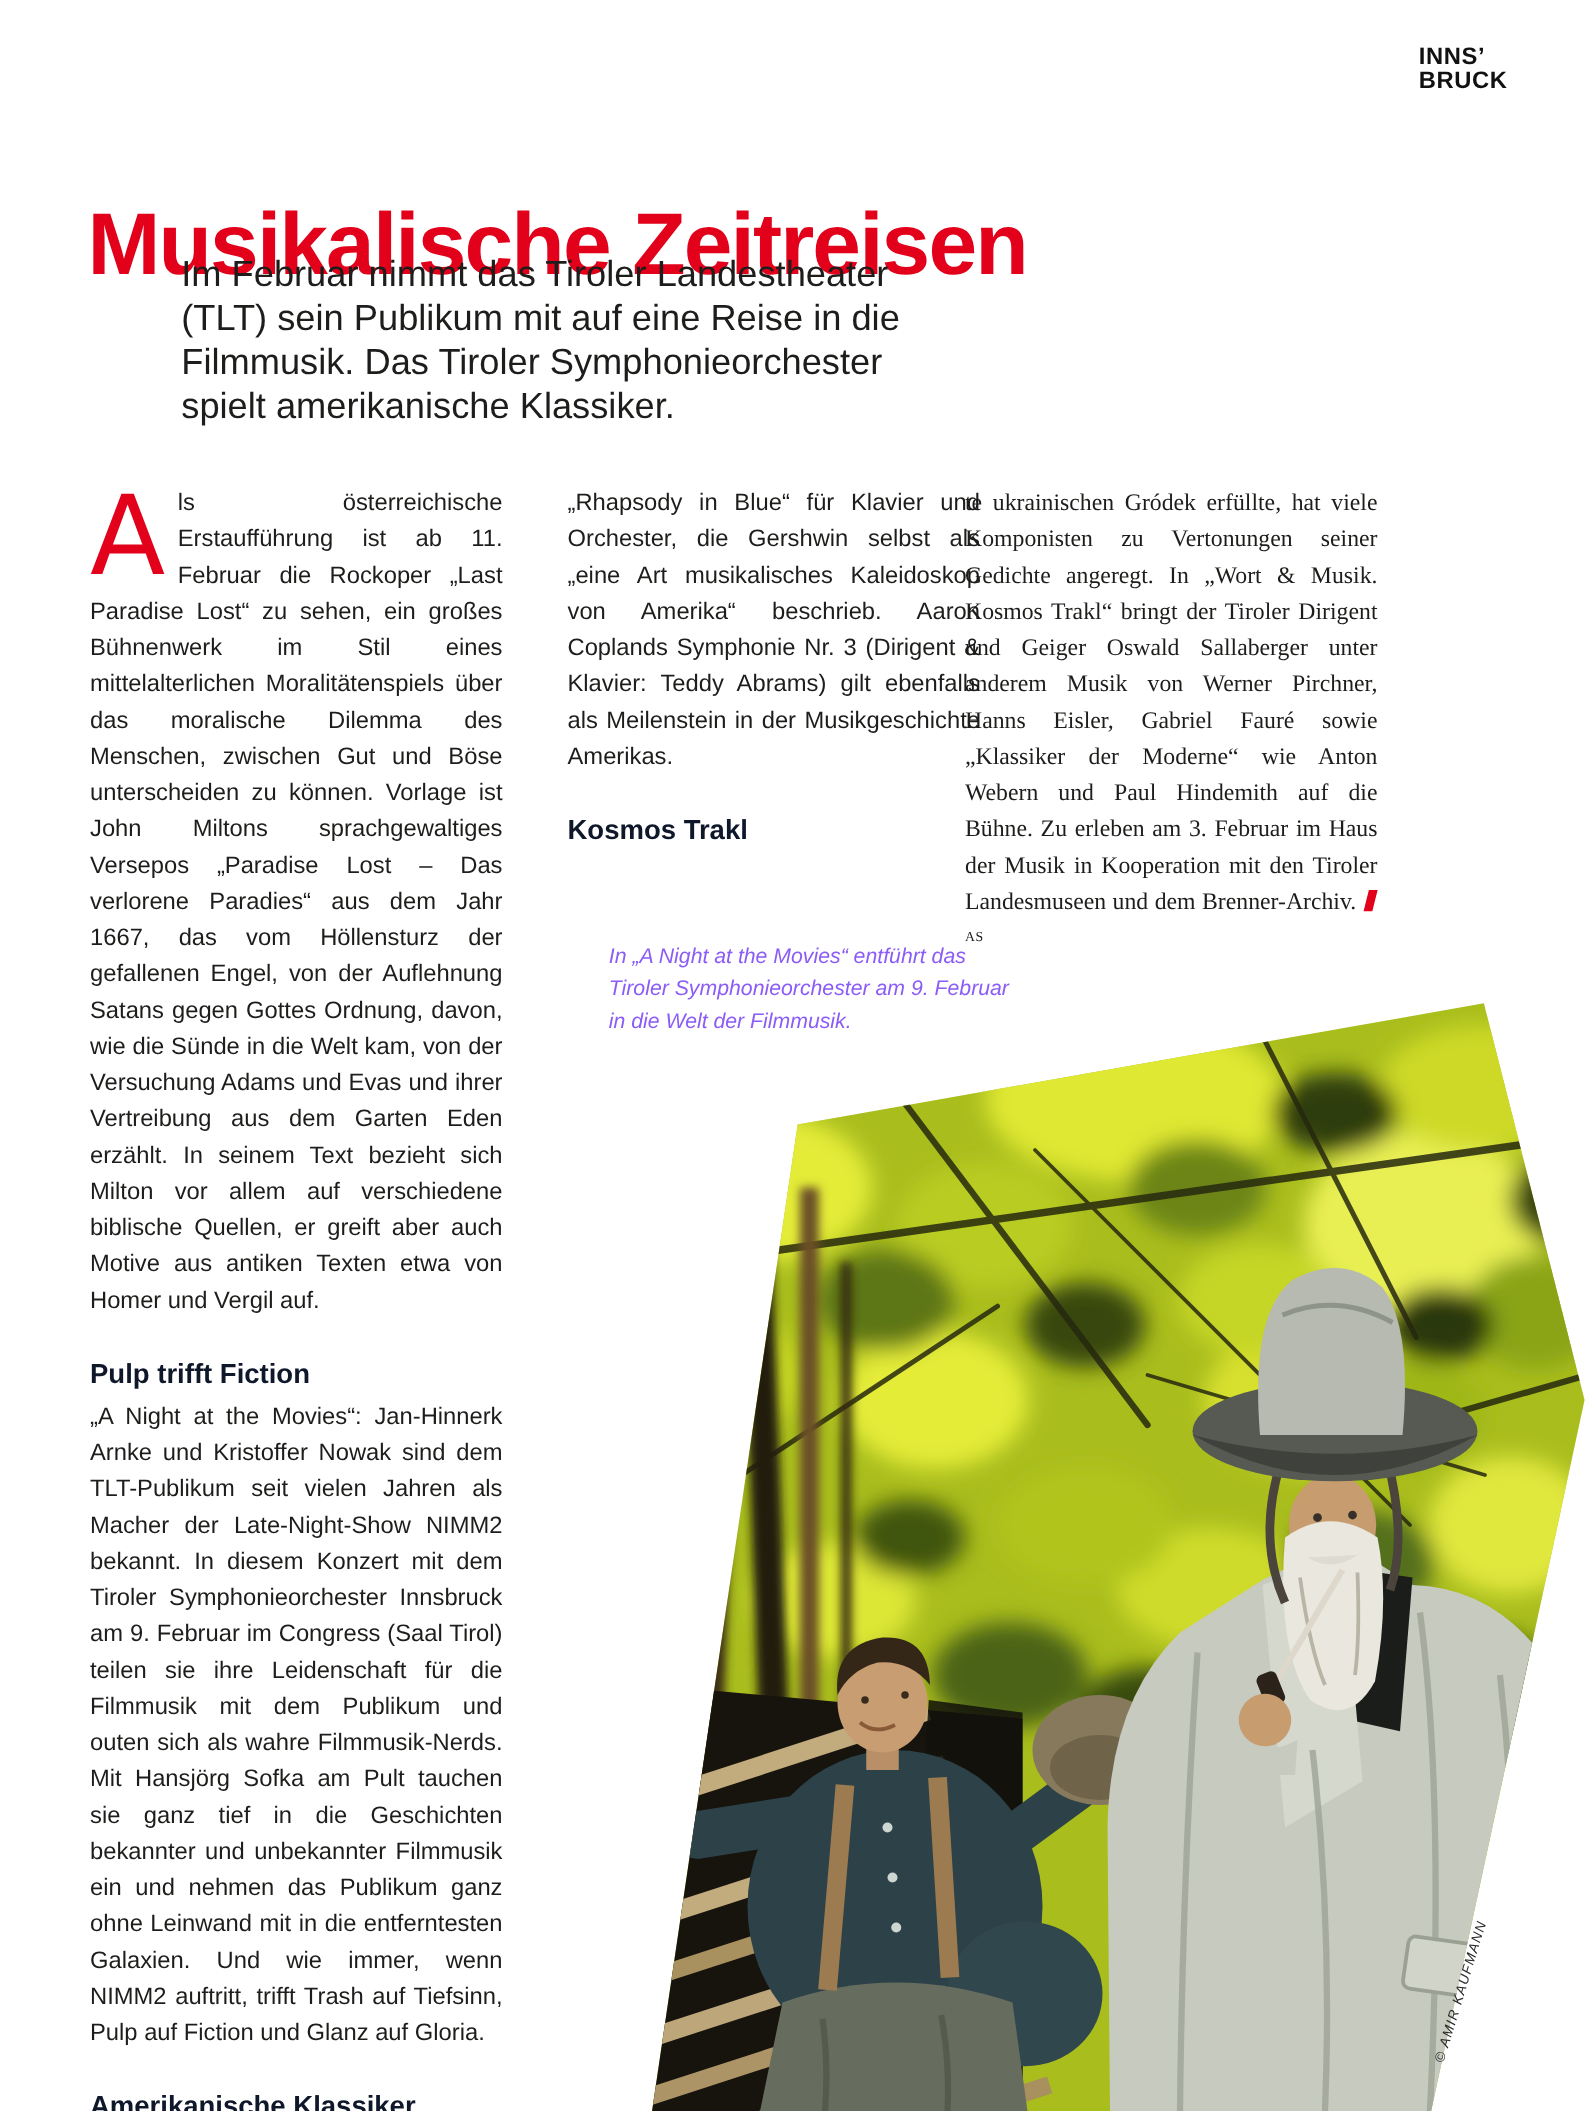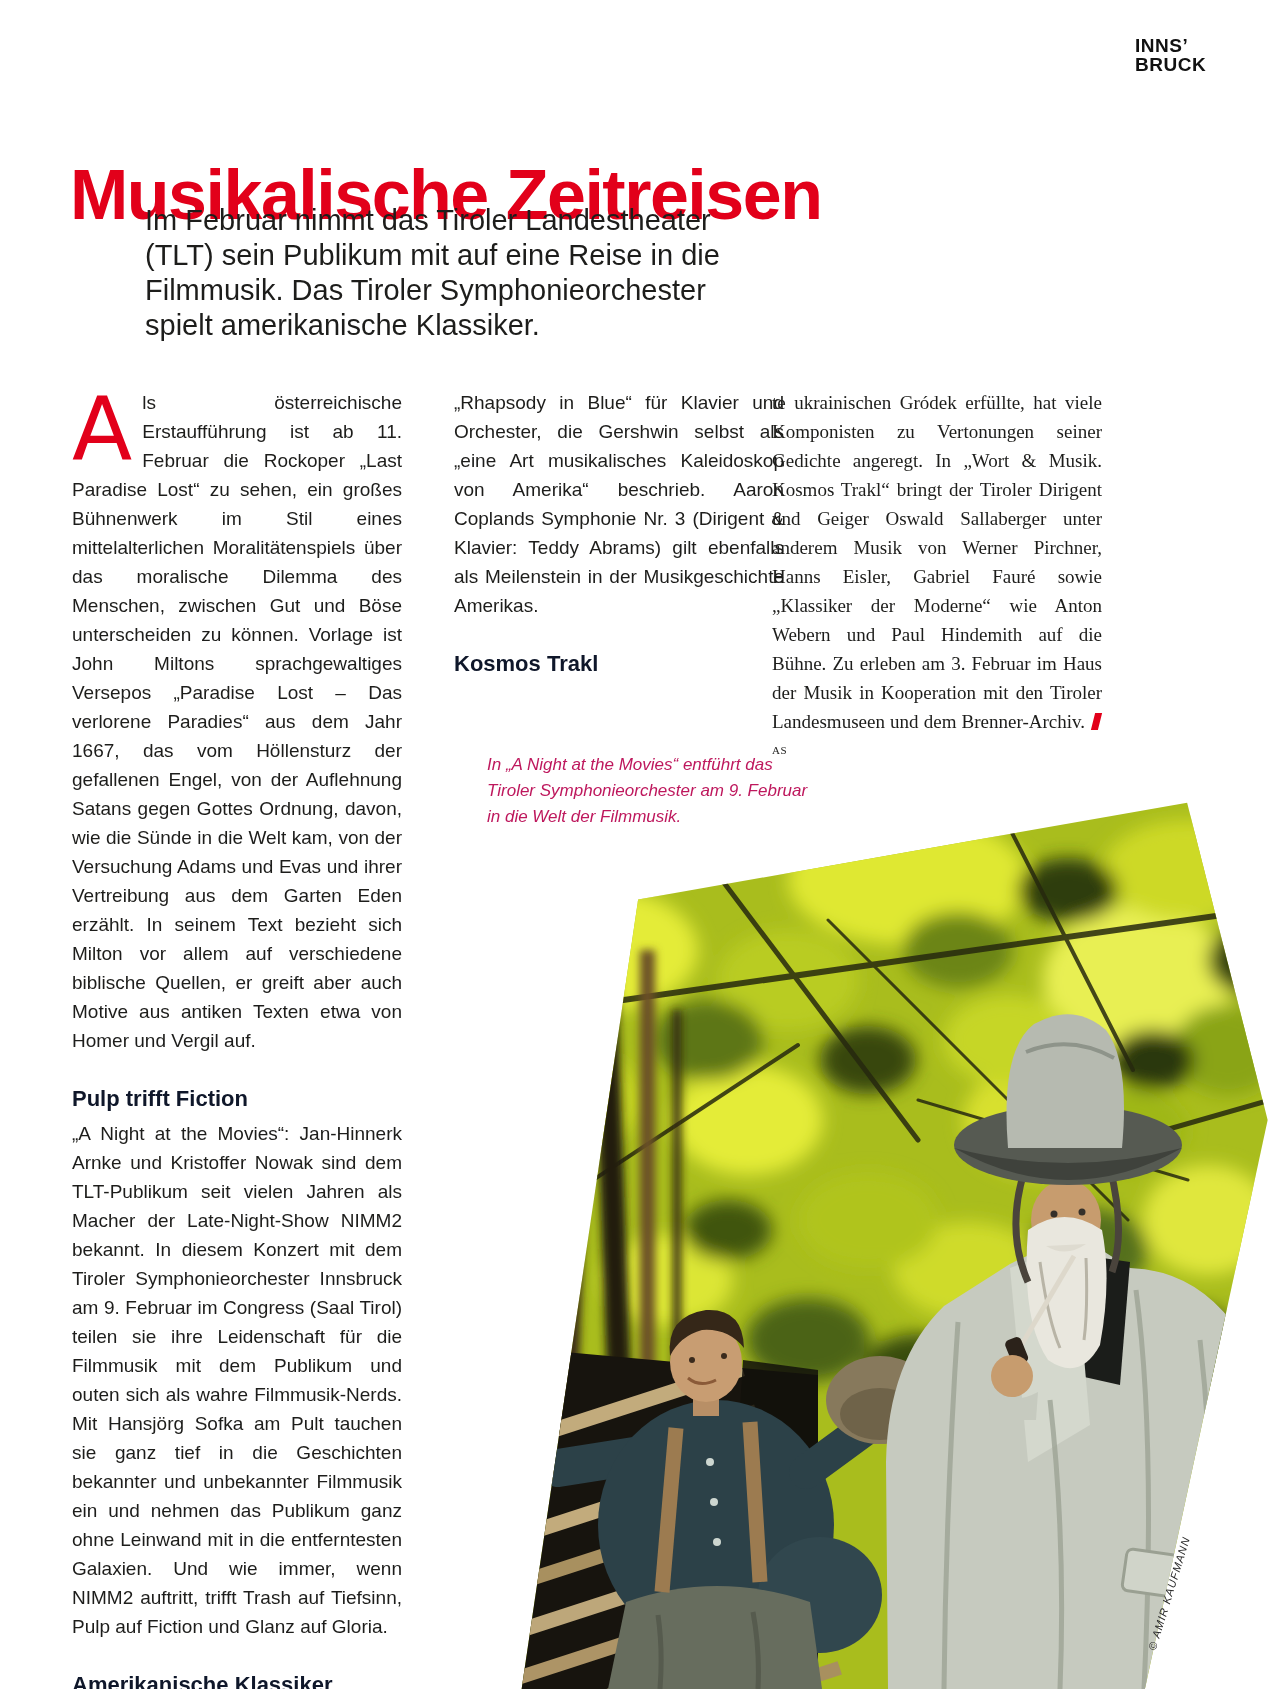--- a/index.html
+++ b/index.html
@@ -47,21 +47,21 @@
     padding:6px 10px 0 0;
   }
   .endmark{
     display:inline-block;width:7px;height:17px;background:#e2001a;
     transform:skewX(-14deg);margin:0 2px 0 8px;vertical-align:-2px;
   }
   sup.author{font-size:11px;letter-spacing:.5px;color:#1d1d1b;}
   
   .caption{
     position:absolute;left:487px;top:752px;width:330px;
-    font-style:italic;font-size:17px;line-height:26px;color:#be185d;
+    font-style:italic;font-size:17px;line-height:26px;color:#8b5cf6;
   }
   
   .photo{
     position:absolute;left:488px;top:800px;width:782px;height:889px;
     clip-path:polygon(19.2% 11.2%, 89.4% 0.3%, 99.7% 36%, 84% 100%, 4.3% 100%);
   }
   .photo svg{position:absolute;inset:0;width:100%;height:100%;}
   .credit{
     position:absolute;left:1146px;top:1648px;
     transform:rotate(-73deg);transform-origin:left top;

